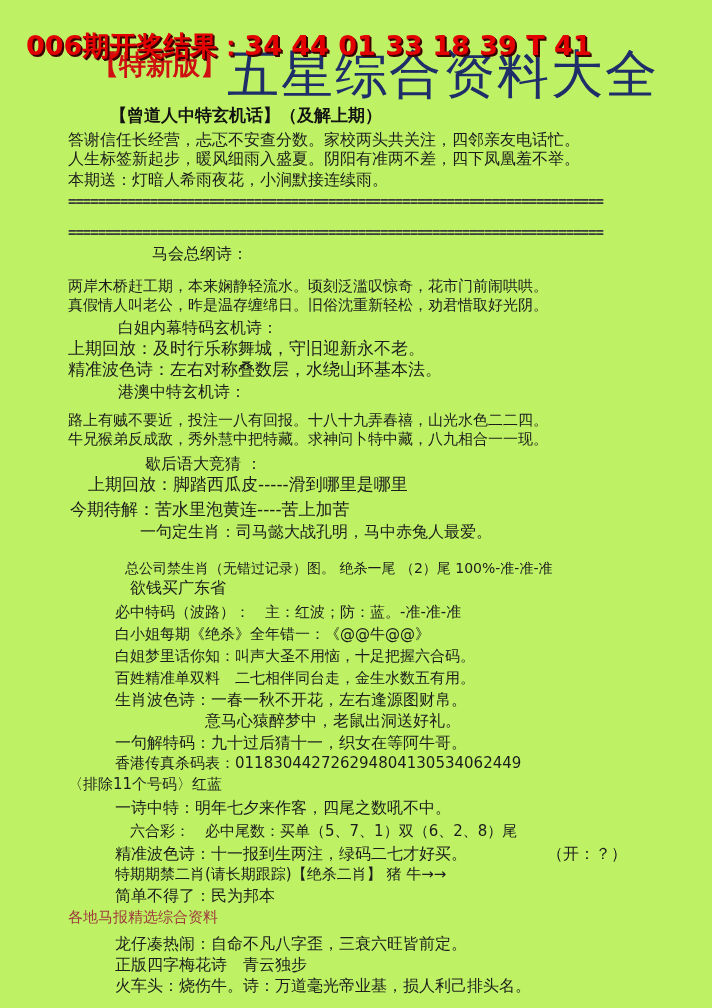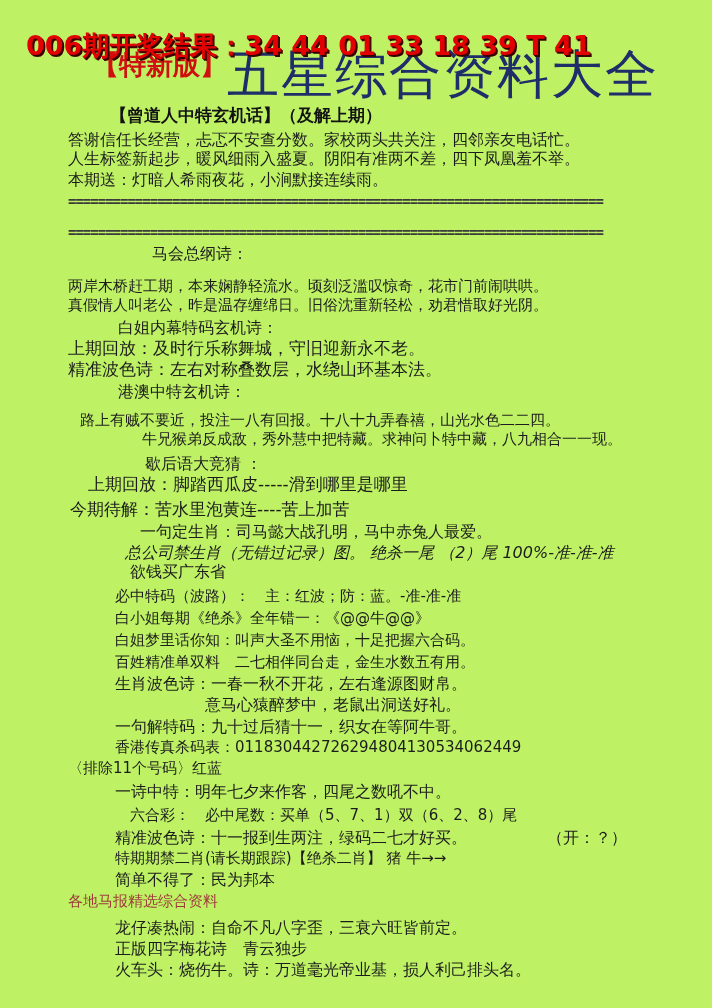--- a/index.html
+++ b/index.html
@@ -63,27 +63,27 @@
       <div class="line" style="margin-left: 0px; font-size: 16px; margin-top: 2px;">本期送：灯暗人希雨夜花，小涧默接连续雨。</div>
       <div class="sep" style="margin-top: 4px;">========================================================================</div>
       <div class="sep" style="margin-top: 14px;">========================================================================</div>
       <div class="line" style="margin-left: 84px; font-size: 16px; margin-top: 3px;">马会总纲诗：</div>
       <div class="line" style="margin-left: 0px; font-size: 15px; margin-top: 14px;">两岸木桥赶工期，本来娴静轻流水。顷刻泛滥叹惊奇，花市门前闹哄哄。</div>
       <div class="line" style="margin-left: 0px; font-size: 15px;">真假情人叫老公，昨是温存缠绵日。旧俗沈重新轻松，劝君惜取好光阴。</div>
       <div class="line" style="margin-left: 50px; font-size: 16px; margin-top: 3px;">白姐内幕特码玄机诗：</div>
       <div class="line" style="margin-left: 0px; font-size: 17px; margin-top: 2px;">上期回放：及时行乐称舞城，守旧迎新永不老。</div>
       <div class="line" style="margin-left: 0px; font-size: 17px; margin-top: 2px;">精准波色诗：左右对称叠数层，水绕山环基本法。</div>
       <div class="line" style="margin-left: 50px; font-size: 16px; margin-top: 3px;">港澳中特玄机诗：</div>
-      <div class="line" style="margin-left: 12px; font-size: 15px; margin-top: 10px;">路上有贼不要近，投注一八有回报。十八十九弄春禧，山光水色二二四。</div>
-      <div class="line" style="margin-left: 0px; font-size: 15px; text-align: center;">牛兄猴弟反成敌，秀外慧中把特藏。求神问卜特中藏，八九相合一一现。</div>
+      <div class="line" style="margin-left: 0px; font-size: 15px; margin-top: 10px;">路上有贼不要近，投注一八有回报。十八十九弄春禧，山光水色二二四。</div>
+      <div class="line" style="margin-left: 0px; font-size: 15px;">牛兄猴弟反成敌，秀外慧中把特藏。求神问卜特中藏，八九相合一一现。</div>
       <div class="line" style="margin-left: 77px; font-size: 16px; margin-top: 5px;">歇后语大竞猜 ：</div>
       <div class="line" style="margin-left: 20px; font-size: 17px; margin-top: 2px;">上期回放：脚踏西瓜皮-----滑到哪里是哪里</div>
       <div class="line" style="margin-left: 2px; font-size: 17px; margin-top: 6px;">今期待解：苦水里泡黄连----苦上加苦</div>
       <div class="line" style="margin-left: 72px; font-size: 16px; margin-top: 3px;">一句定生肖：司马懿大战孔明，马中赤兔人最爱。</div>
-      <div class="line" style="margin-left: 57px; font-size: 16px; margin-top: 2px; font-style: italic;">总公司禁生肖（无错过记录）图。 绝杀一尾 （2）尾 100%-准-准-准</div>
+      <div class="line" style="margin-left: 57px; font-size: 14px; margin-top: 18px;">总公司禁生肖（无错过记录）图。 绝杀一尾 （2）尾 100%-准-准-准</div>
       <div class="line" style="margin-left: 62px; font-size: 16px; margin-top: 2px; font-family: Liberation Mono, monospace;">欲钱买广东省</div>
       <div class="line" style="margin-left: 47px; font-size: 15px; margin-top: 4px;">必中特码（波路）：　主：红波；防：蓝。-准-准-准</div>
       <div class="line" style="margin-left: 47px; font-size: 15px; margin-top: 3px;">白小姐每期《绝杀》全年错一：《@@牛@@》</div>
       <div class="line" style="margin-left: 47px; font-size: 15px; margin-top: 3px;">白姐梦里话你知：叫声大圣不用恼，十足把握六合码。</div>
       <div class="line" style="margin-left: 47px; font-size: 15px; margin-top: 3px;">百姓精准单双料　二七相伴同台走，金生水数五有用。</div>
       <div class="line" style="margin-left: 47px; font-size: 16px; margin-top: 2px;">生肖波色诗：一春一秋不开花，左右逢源图财帛。</div>
       <div class="line" style="margin-left: 137px; font-size: 16px; margin-top: 2px;">意马心猿醉梦中，老鼠出洞送好礼。</div>
       <div class="line" style="margin-left: 47px; font-size: 16px; margin-top: 3px;">一句解特码：九十过后猜十一，织女在等阿牛哥。</div>
       <div class="line" style="margin-left: 47px; font-size: 15px; margin-top: 2px;">香港传真杀码表：011830442726294804130534062449</div>
       <div class="line" style="margin-left: 0px; font-size: 15px; margin-top: 2px;">〈排除11个号码〉红蓝</div>

